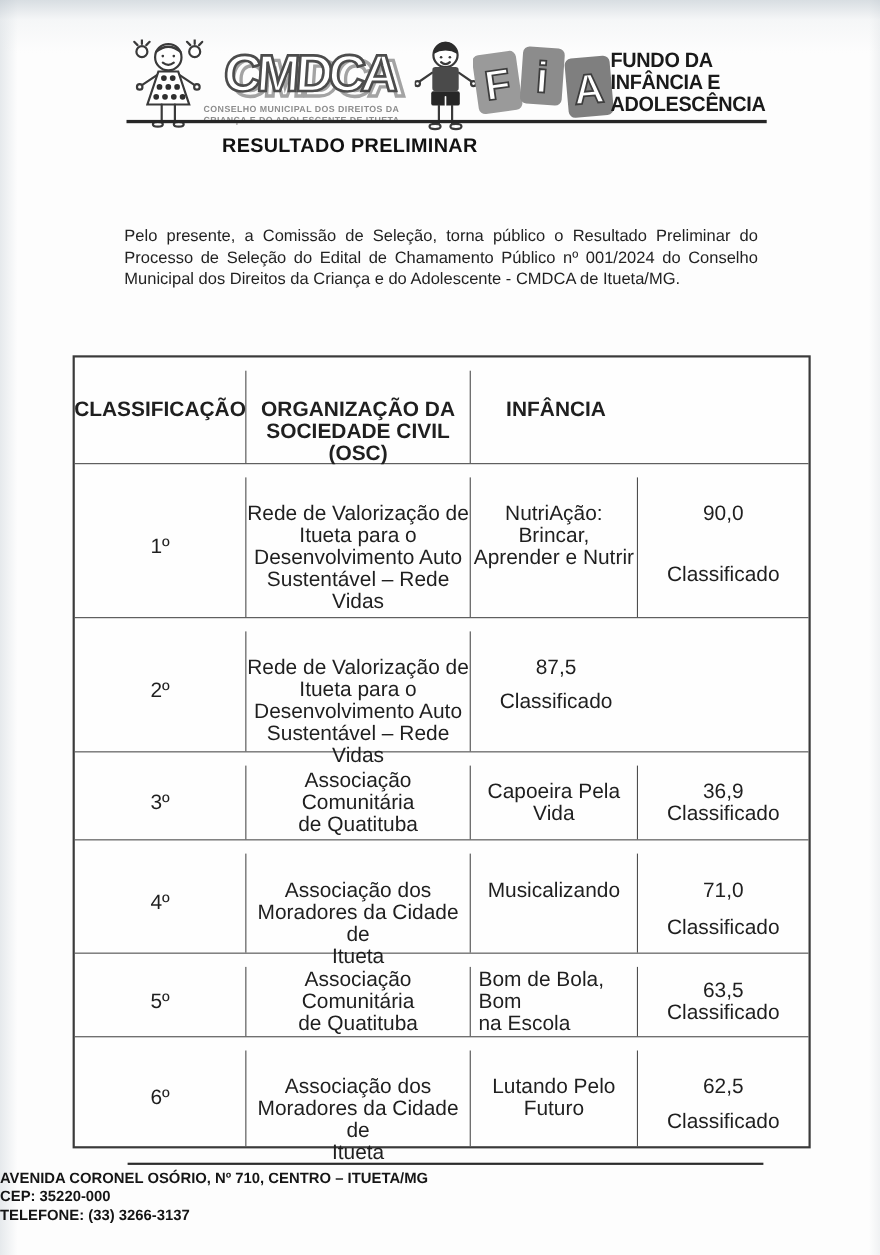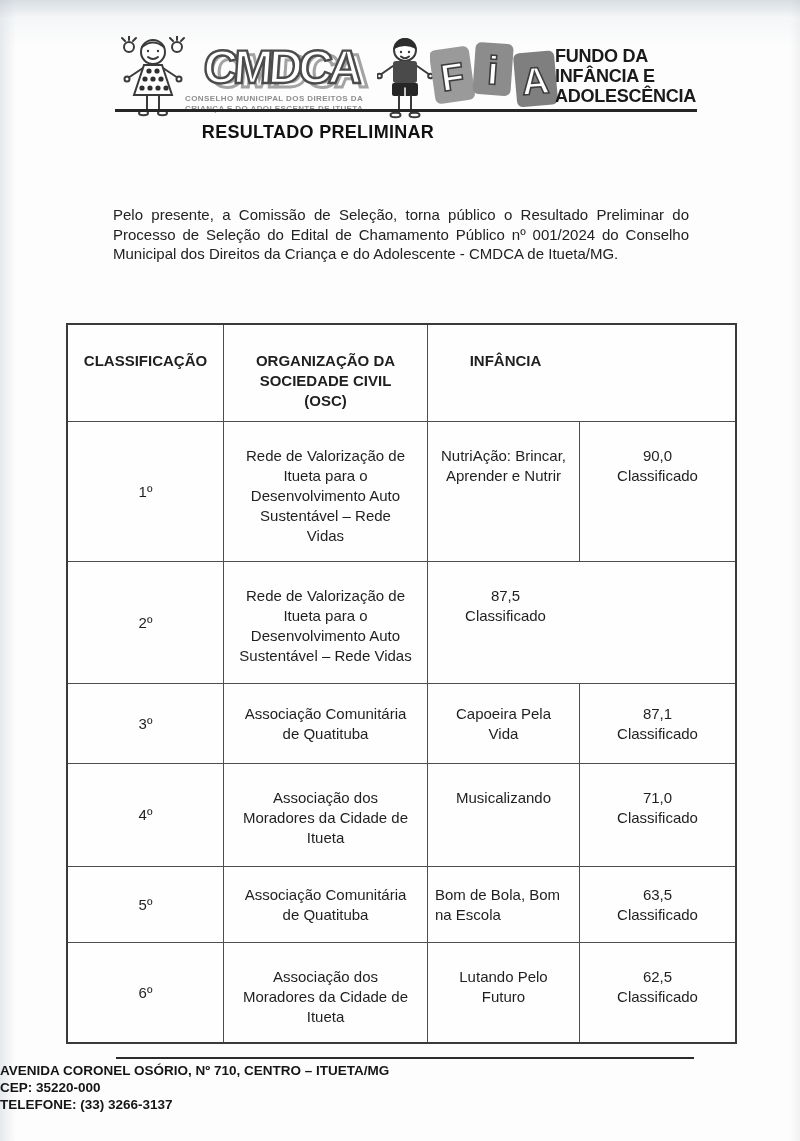--- a/index.html
+++ b/index.html
@@ -26,28 +26,28 @@
     font-size:18px;font-weight:bold;letter-spacing:.3px;color:#111;}
   .intro{position:absolute;top:205px;left:113px;width:576px;font-size:15px;
     line-height:19.5px;text-align:justify;color:#222;}
 
   
   .tbl{position:absolute;top:323px;left:66px;width:671px;border:2px solid #3a3a3a;
     box-sizing:border-box;background:rgba(255,255,255,.6);}
   .trow{display:flex;border-bottom:1px solid #4e4e4e;}
   .trow:last-child{border-bottom:none;}
   .cell{box-sizing:border-box;border-right:1px solid #4e4e4e;display:flex;flex-direction:column;
-    align-items:center;font-size:15px;line-height:20px;text-align:center;color:#1f1f1f;}
+    align-items:center;font-size:19px;line-height:20px;text-align:center;color:#1f1f1f;margin-top:12px;}
   .c1{width:156px;} .c2{width:204px;} .c3{width:152px;} .c4{width:155px;border-right:none;}
   .h-hdr{height:96px;} .h-r1{height:139px;} .h-r2{height:121px;} .h-r3{height:79px;}
   .h-r4{height:102px;} .h-r5{height:75px;} .h-r6{height:99px;}
   .hcell{font-weight:bold;justify-content:flex-start;padding-top:26px;}
   .v-center{justify-content:center;}
   .v-top{justify-content:flex-start;padding-top:24px;}
-  .pont-between{padding-top:24px;}
+  .pont-between{justify-content:space-between;padding-top:24px;}
   .pb-28{padding-bottom:28px;} .pb-34{padding-bottom:34px;} .pb-12{padding-bottom:12px;}
   .left{align-items:flex-start;text-align:left;padding-left:7px;padding-right:4px;}
 
   
   .footer-rule{position:absolute;left:116px;top:1057px;width:578px;height:2px;background:#2b2b2b;}
   .footer{position:absolute;top:1062px;left:0;width:800px;text-align:left;
     font-weight:bold;font-size:13.5px;line-height:17px;color:#151515;}
 </style>
 </head>
 <body>
@@ -181,21 +181,21 @@
       </div>
     </div>
 
     <div class="trow h-r3">
       <div class="cell c1 v-center">3º</div>
       <div class="cell c2 v-center pre">Associação Comunitária
 de Quatituba</div>
       <div class="cell c3 v-center pre">Capoeira Pela
 Vida</div>
       <div class="cell c4 v-center">
-        <span>87,1</span>
+        <span>36,9</span>
         <span>Classificado</span>
       </div>
     </div>
 
     <div class="trow h-r4">
       <div class="cell c1 v-center">4º</div>
       <div class="cell c2 v-top pre">Associação dos
 Moradores da Cidade de
 Itueta</div>
       <div class="cell c3 v-top pre">Musicalizando</div>

